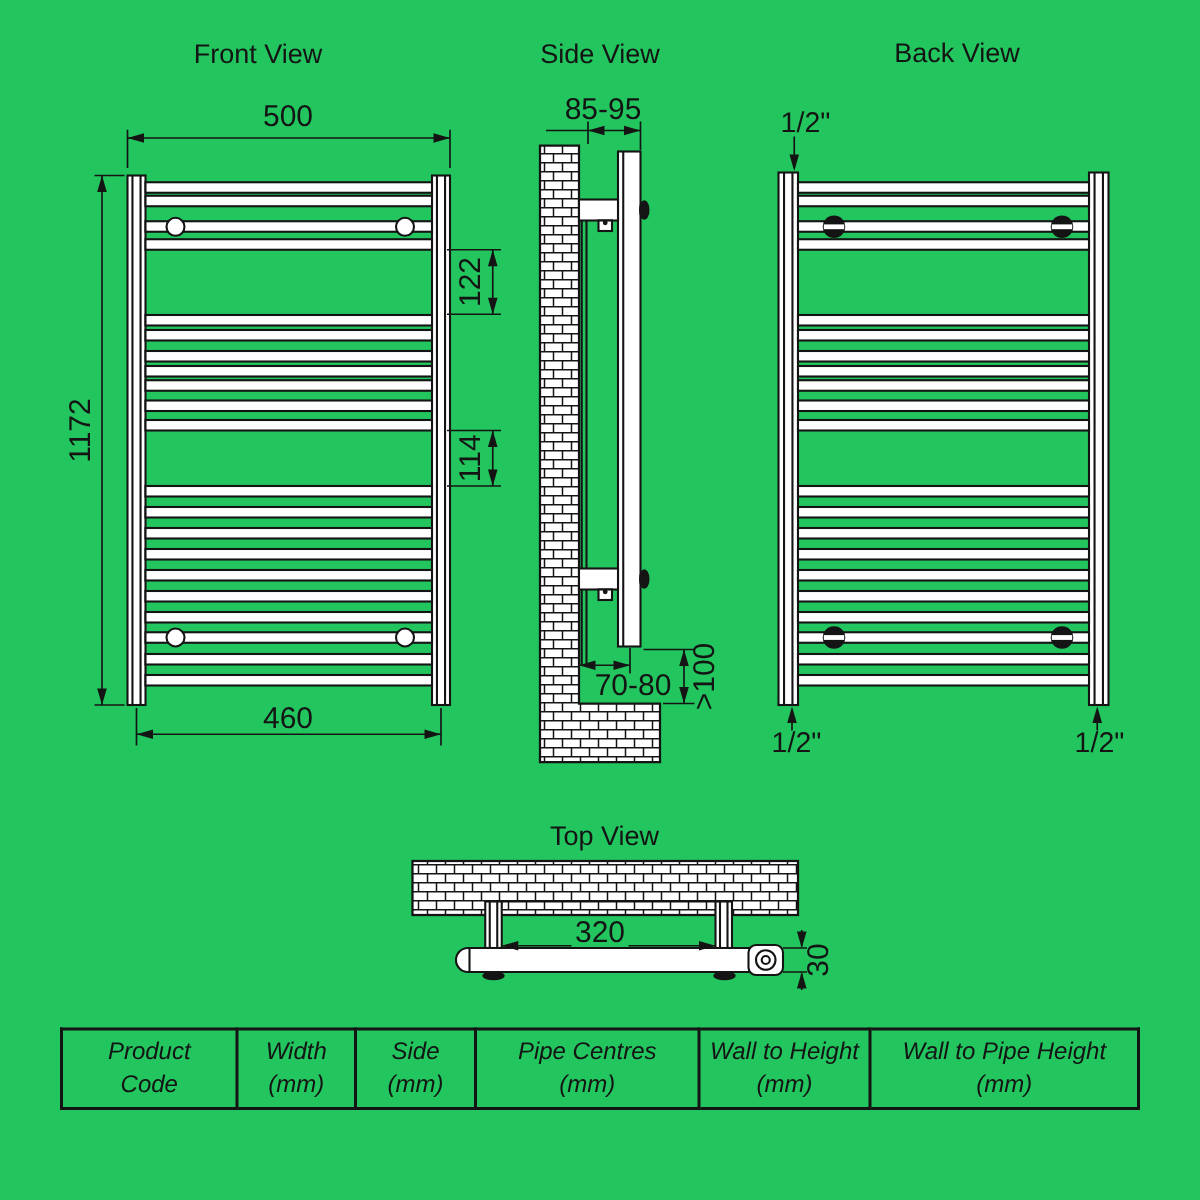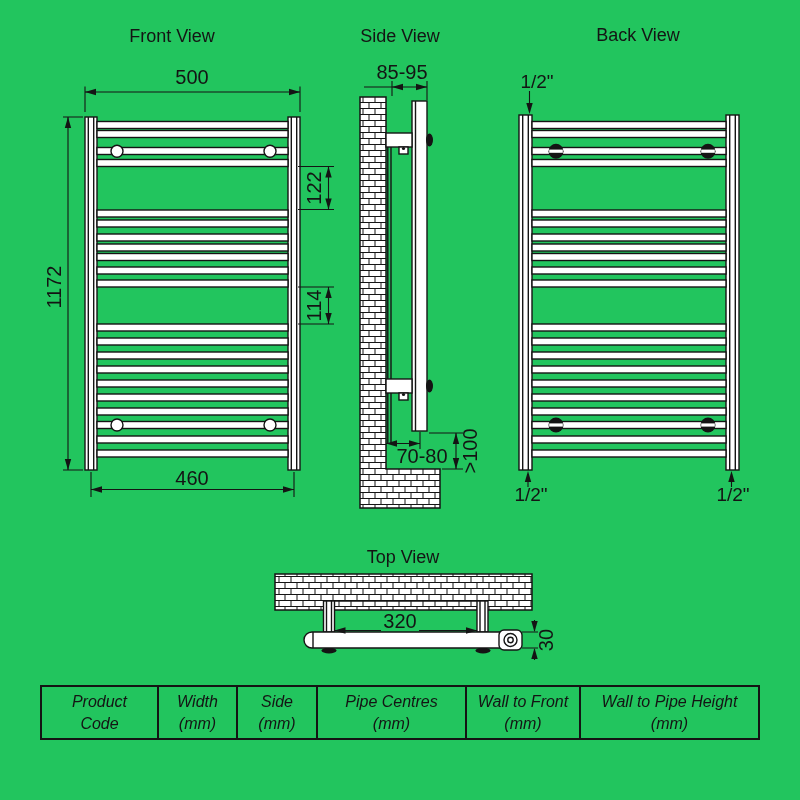--- a/index.html
+++ b/index.html
@@ -233,21 +233,21 @@
           </td>
       <td>
             <div>Side</div>
             <div>(mm)</div>
           </td>
       <td>
             <div>Pipe Centres</div>
             <div>(mm)</div>
           </td>
       <td>
-            <div>Wall to Front</div>
+            <div>Wall to Height</div>
             <div>(mm)</div>
           </td>
       <td>
             <div>Wall to Pipe Height</div>
             <div>(mm)</div>
           </td>
     </tr>
   </tbody>
 </table>
 </div>

